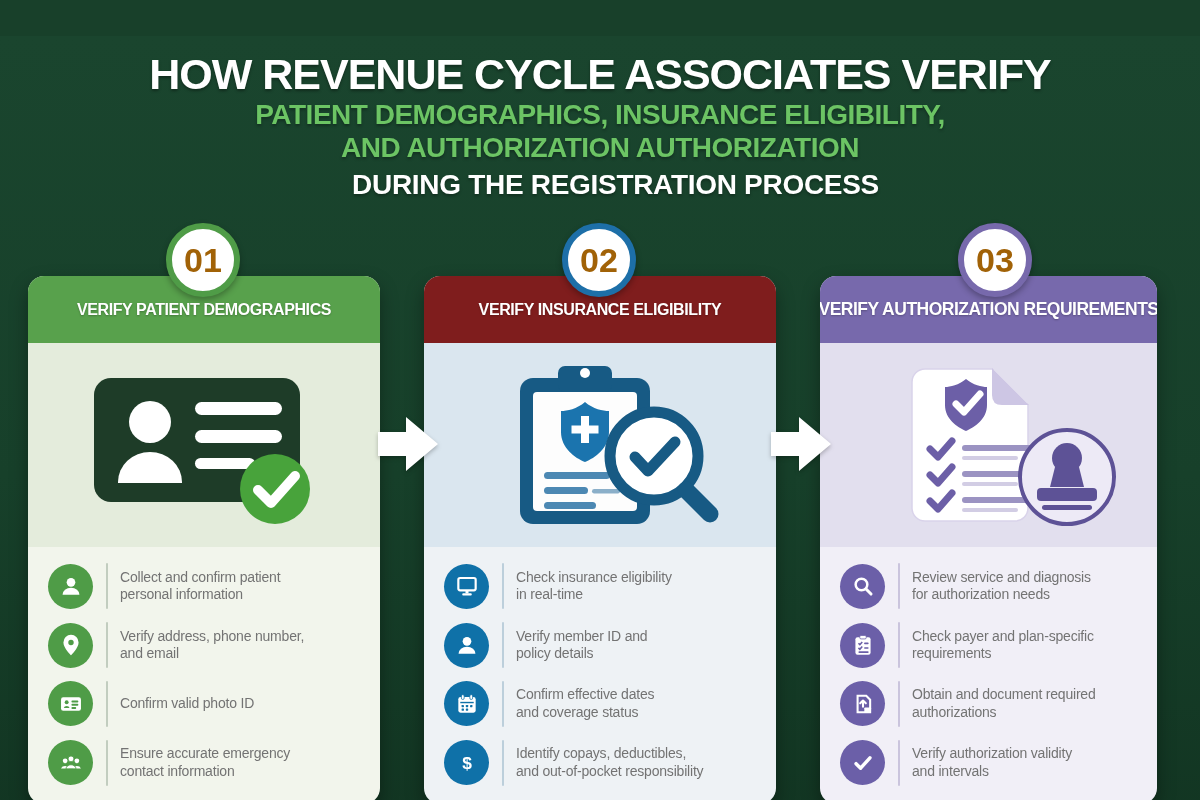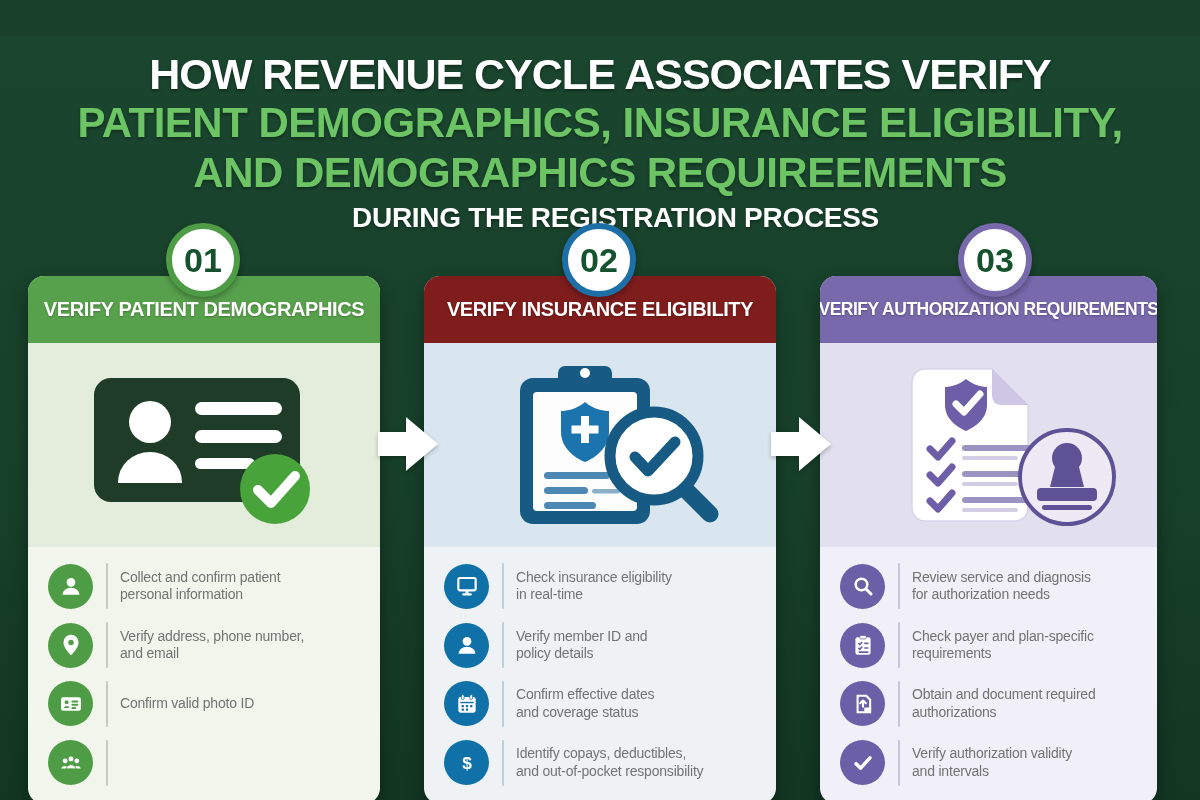--- a/index.html
+++ b/index.html
@@ -6,46 +6,46 @@
   body{
     width:1200px;height:800px;overflow:hidden;
     font-family:"Liberation Sans", sans-serif;
     background:#18402a;position:relative;
   }
   .canvas{position:absolute;inset:0;width:1200px;height:800px;background:linear-gradient(180deg,#1a452e 0%,#17402a 55%,#123522 100%);margin-top:36px;}
 
   
   .title-block{position:absolute;top:14px;left:0;width:1200px;text-align:center;z-index:2;}
   .title-line1{font-size:43px;font-weight:bold;color:#ffffff;letter-spacing:-1px;line-height:1.12;text-shadow:0 2px 3px rgba(0,0,0,.35);}
-  .title-line2,.title-line3{font-size:42px;font-weight:bold;color:#6cc464;letter-spacing:-0.5px;line-height:1.18;text-shadow:0 2px 3px rgba(0,0,0,.3);}
+  .title-line2,.title-line3{font-size:28px;font-weight:bold;color:#6cc464;letter-spacing:-0.5px;line-height:1.18;text-shadow:0 2px 3px rgba(0,0,0,.3);}
   .title-line4{font-size:28px;font-weight:bold;color:#ffffff;letter-spacing:-0.3px;line-height:1.2;margin-top:4px;text-shadow:0 2px 3px rgba(0,0,0,.3);padding-left:31px;}
 
   
   .num-circle{
     position:absolute;top:187px;width:74px;height:74px;border-radius:50%;
     background:#ffffff;box-sizing:border-box;display:flex;align-items:center;justify-content:center;
-    font-size:34px;font-weight:bold;color:#14532d;z-index:4;
+    font-size:34px;font-weight:bold;color:#a16207;z-index:4;
     box-shadow:0 3px 6px rgba(0,0,0,.3);
   }
   .num-1{left:166px;border:6px solid #4f9c47;}
   .num-2{left:562px;border:6px solid #1d6fa8;}
   .num-3{left:958px;border:6px solid #7769ac;}
 
   
   .panel{
     position:absolute;top:240px;height:528px;border-radius:16px;overflow:hidden;z-index:3;
     box-shadow:0 8px 18px rgba(0,0,0,.35);
   }
   .panel-1{left:28px;width:352px;background:#f2f5ec;}
   .panel-2{left:424px;width:352px;background:#eef2f5;}
   .panel-3{left:820px;width:337px;background:#f1eff7;}
 
   .panel-header{
     height:67px;display:flex;align-items:center;justify-content:center;
-    color:#fff;font-weight:bold;font-size:20px;letter-spacing:-0.4px;white-space:nowrap;
+    color:#fff;font-weight:bold;font-size:16px;letter-spacing:-0.4px;white-space:nowrap;
     text-shadow:0 1px 2px rgba(0,0,0,.25);
   }
   .panel-1 .panel-header{background:#58a14c;}
   .panel-2 .panel-header{background:#7f1d1d;}
   .panel-3 .panel-header{background:#7769ac;font-size:17.5px;letter-spacing:-0.5px;}
 
   .panel-illustration{height:204px;display:flex;align-items:center;justify-content:center;}
   .panel-1 .panel-illustration{background:#e4ecdc;}
   .panel-2 .panel-illustration{background:#dae6ef;}
   .panel-3 .panel-illustration{background:#e2dfee;}
@@ -79,21 +79,21 @@
   .bottom-band{position:absolute;left:0;bottom:0;width:1200px;height:28px;background:rgba(0,0,0,.16);}
 </style>
 </head>
 <body>
 
 <div class="canvas">
 
   <div class="title-block">
     <div class="title-line1">HOW REVENUE CYCLE ASSOCIATES VERIFY</div>
     <div class="title-line2">PATIENT DEMOGRAPHICS, INSURANCE ELIGIBILITY,</div>
-    <div class="title-line3">AND DEMOGRAPHICS REQUIREEMENTS</div>
+    <div class="title-line3">AND AUTHORIZATION AUTHORIZATION</div>
     <div class="title-line4">DURING THE REGISTRATION PROCESS</div>
   </div>
 
   <div class="num-circle num-1">01</div>
   <div class="num-circle num-2">02</div>
   <div class="num-circle num-3">03</div>
 
   <div class="panel panel-1">
     <div class="panel-header">VERIFY PATIENT DEMOGRAPHICS</div>
     <div class="panel-illustration">
@@ -149,20 +149,22 @@
           <svg width="26" height="26" viewBox="0 0 24 24">
               <circle cx="6.6" cy="10" r="2.2" fill="#fff"></circle>
               <circle cx="17.4" cy="10" r="2.2" fill="#fff"></circle>
               <path d="M2.8 17 a4 3.2 0 0 1 7.6 0 z" fill="#fff"></path>
               <path d="M13.6 17 a4 3.2 0 0 1 7.6 0 z" fill="#fff"></path>
               <circle cx="12" cy="8.2" r="2.7" fill="#fff" stroke="currentColor" stroke-width="0.8"></circle>
               <path d="M7.4 17.4 a4.6 3.8 0 0 1 9.2 0 z" fill="#fff" stroke="currentColor" stroke-width="0.8"></path>
             </svg>
         </span>
         <span class="b-divider"></span>
+        <span class="b-text">Ensure accurate emergency
+contact information</span>
       </div>
     </div>
   </div>
 
   <div class="panel panel-2">
     <div class="panel-header">VERIFY INSURANCE ELIGIBILITY</div>
     <div class="panel-illustration">
       <svg width="260" height="178" viewBox="0 0 260 178">
         <rect x="50" y="22" width="130" height="146" rx="13" fill="#175a84"></rect>
         <rect x="88" y="10" width="54" height="26" rx="7" fill="#175a84"></rect>

